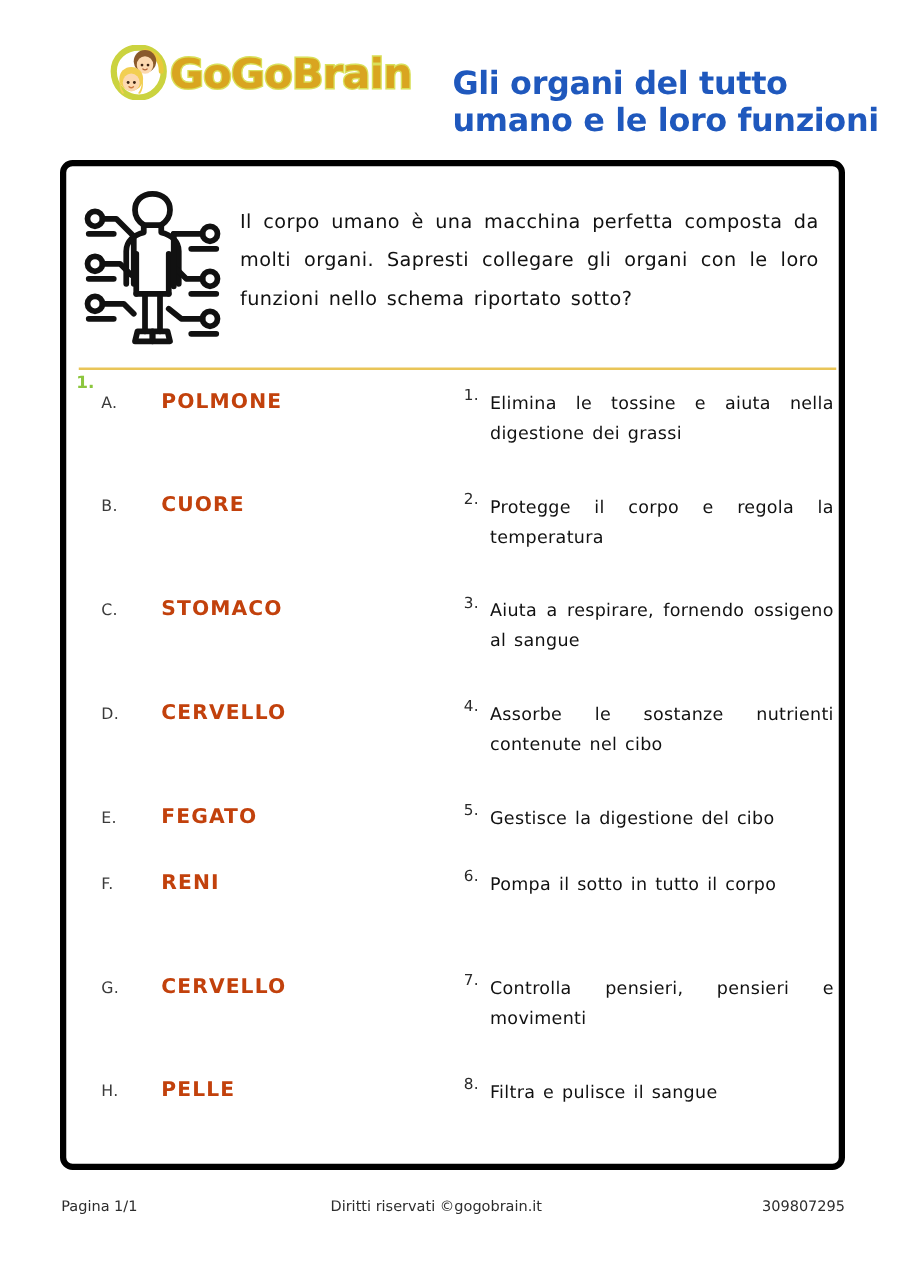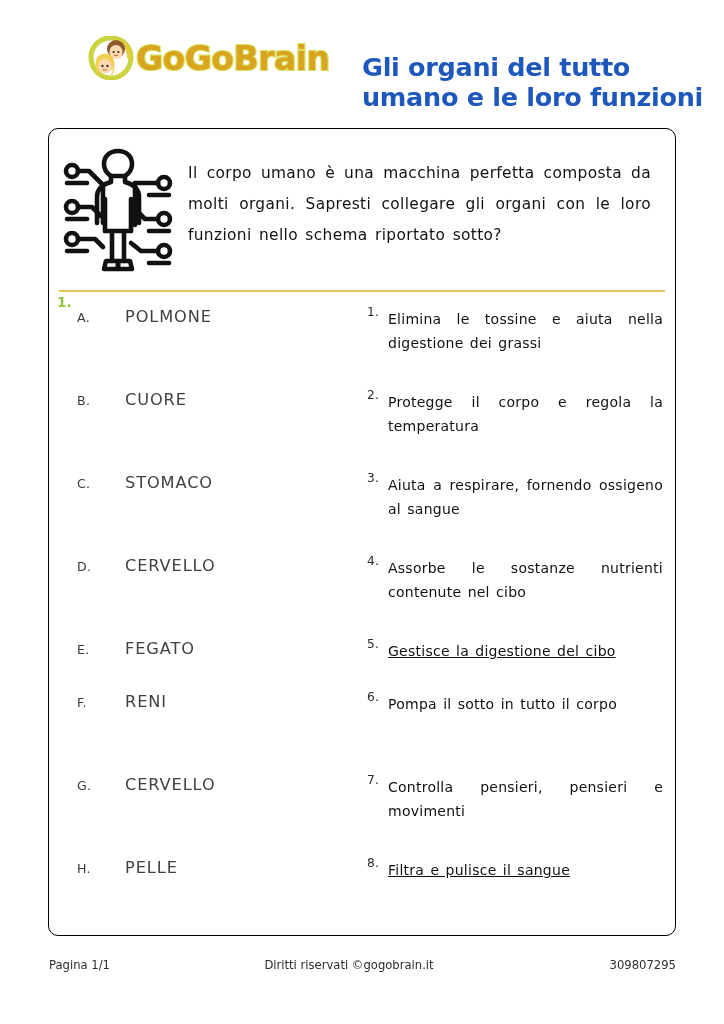--- a/index.html
+++ b/index.html
@@ -70,21 +70,21 @@
   .title .ln2 { white-space: nowrap; }
 
   
   .card {
     position: absolute;
     left: 48px;
     top: 128px;
     width: 628px;
     height: 808px;
     box-sizing: border-box;
-    border: 1px solid #000000;
+    border: 5px solid #000000;
     border-radius: 10px;
     background: #ffffff;
   }
 
   .intro {
     position: absolute;
     left: 0;
     top: 0;
     width: 100%;
     height: 160px;
@@ -162,22 +162,22 @@
     width: 48px;
     flex: 0 0 48px;
     font-family: "DejaVu Sans", "Liberation Sans", sans-serif;
     font-size: 12.6px;
     color: #3a3a3a;
     letter-spacing: 0.3px;
   }
   .organ-name {
     font-family: "DejaVu Sans", "Liberation Sans", sans-serif;
     font-size: 16.2px;
-    font-weight: 400;
-    color: #404040;
+    font-weight: 700;
+    color: #c2410c;
     letter-spacing: 0.9px;
     white-space: nowrap;
   }
 
   .func-row {
     position: absolute;
     left: 0;
     width: 100%;
     display: flex;
     align-items: flex-start;
@@ -195,21 +195,21 @@
   .func-text {
     flex: 1 1 auto;
     font-family: "DejaVu Sans", "Liberation Sans", sans-serif;
     font-size: 14px;
     line-height: 1.74;
     color: #111111;
     text-align: justify;
     letter-spacing: 0.25px;
     word-spacing: 1.6px;
   }
-  .func-text.nowrap { text-align: left; text-decoration: underline; }
+  .func-text.nowrap { text-align: left; }
 
   
   .footer {
     position: absolute;
     left: 0;
     top: 958px;
     width: 724px;
     height: 22px;
     font-family: "DejaVu Sans", "Liberation Sans", sans-serif;
     font-size: 11.6px;

